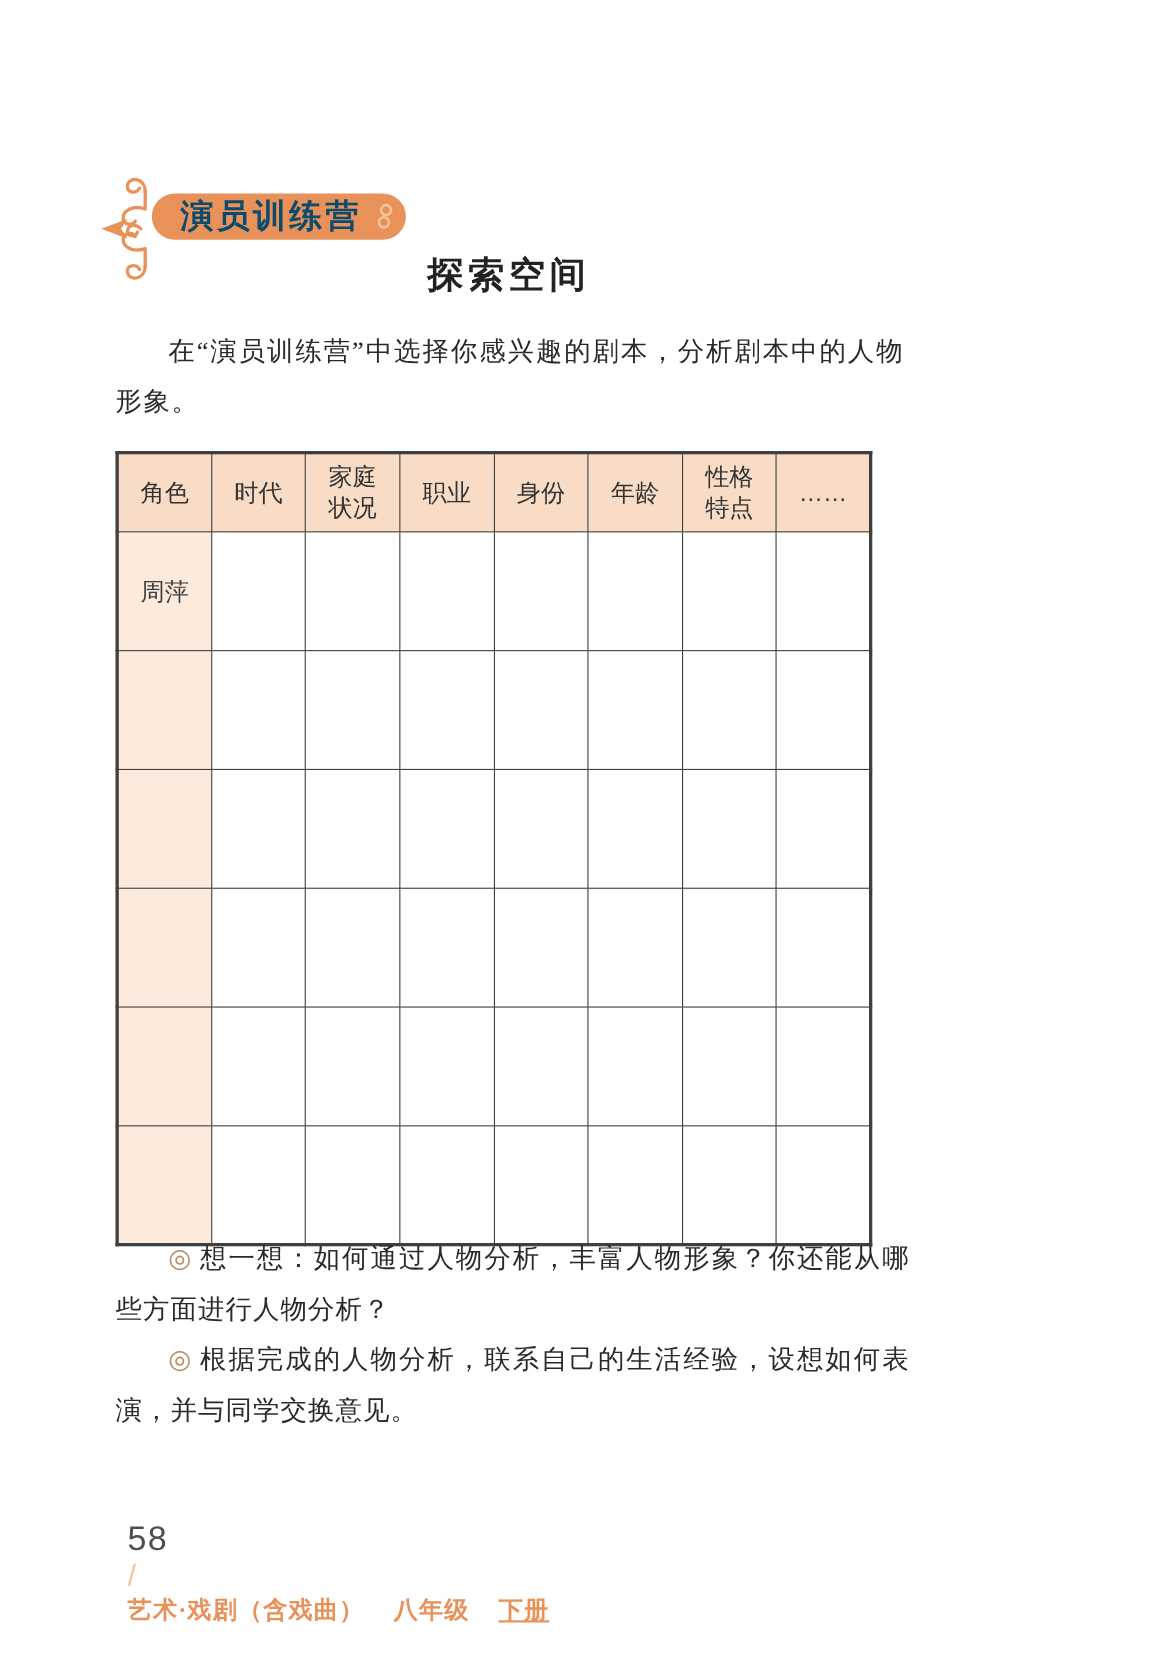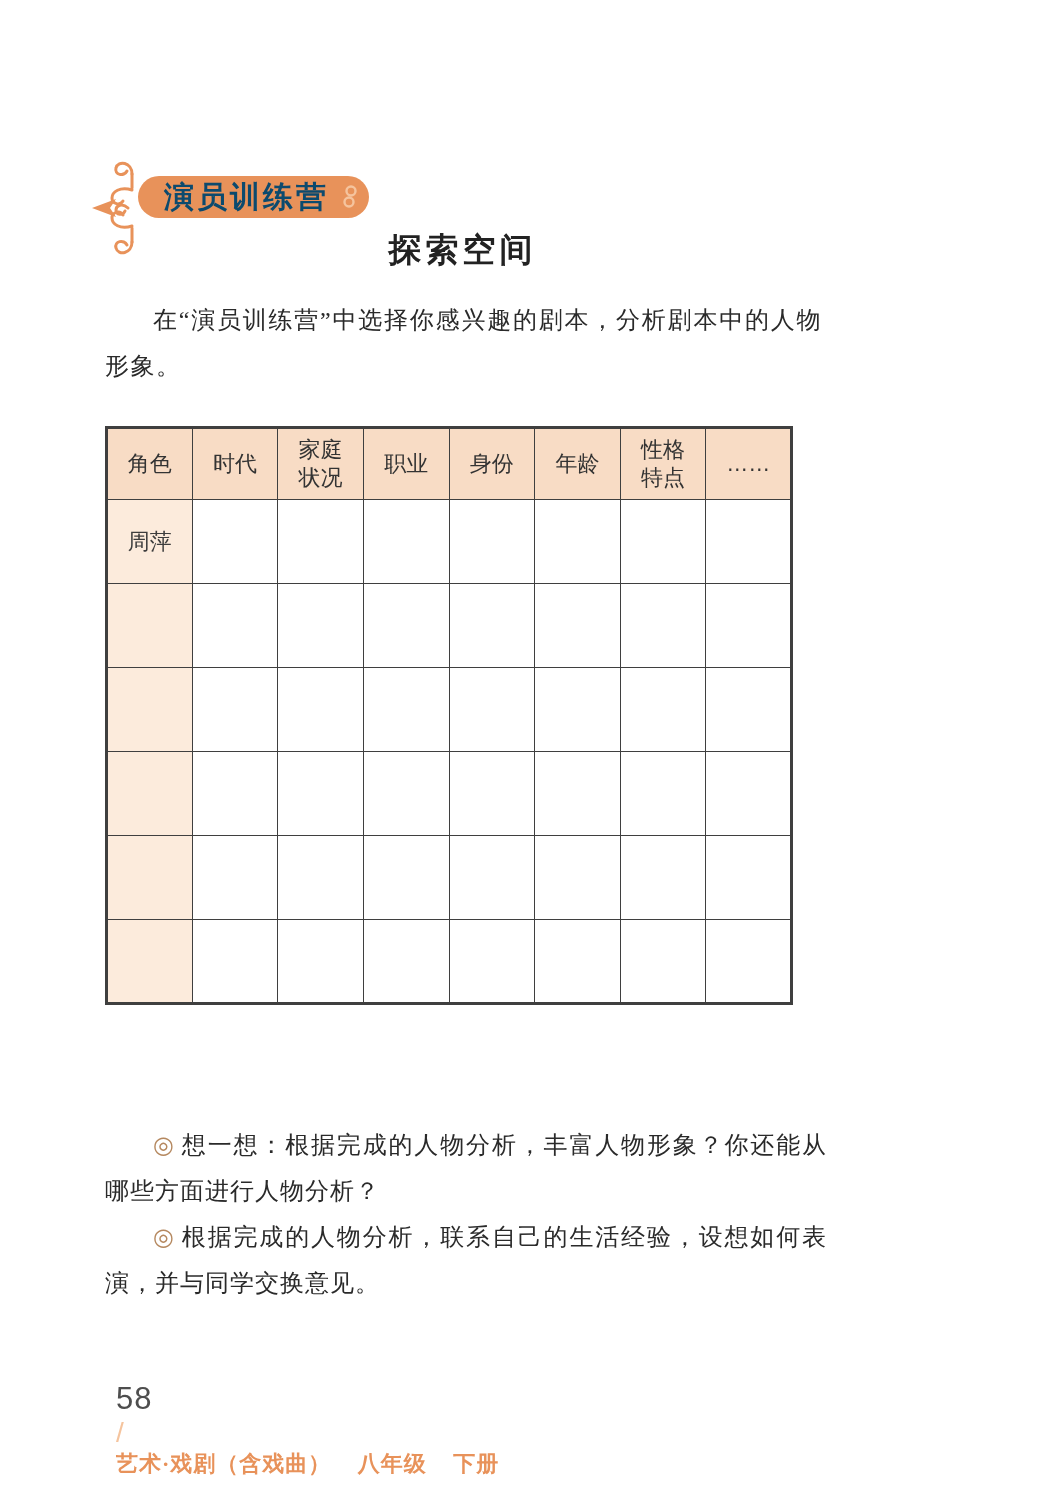--- a/index.html
+++ b/index.html
@@ -44,41 +44,41 @@
   }
   
   .intro{
     position:absolute;left:105px;top:297px;width:717px;
     font-size:24px;line-height:46px;letter-spacing:1.5px;
     text-indent:2em;
     text-align:justify;
   }
   
   table.analysis{
-    position:absolute;left:105px;top:426px;
+    position:absolute;left:105px;top:410px;
     width:688px;
     border-collapse:collapse;
     table-layout:fixed;
     border:3px solid var(--border);
   }
   table.analysis th, table.analysis td{
     border:1.6px solid var(--border);
     text-align:center;vertical-align:middle;
   }
   table.analysis th{
     background:var(--header-bg);
     height:72px;
     font-family:"Liberation Sans","DejaVu Sans",sans-serif;
     font-weight:normal;
     font-size:22px;line-height:28px;
     color:#333333;
     white-space:pre-line;
   }
   table.analysis td{
-    height:84px;
+    height:108px;
     background:#ffffff;
     font-size:22px;color:#3d3d3d;
   }
   table.analysis td.role-col{background:var(--rolecol-bg);}
   
   .bullets{
     position:absolute;left:105px;top:1122px;width:722px;
     font-size:24px;line-height:46px;letter-spacing:1px;
     text-align:justify;
   }
@@ -92,21 +92,21 @@
   .footer .pagenum{
     font-family:"Liberation Sans","DejaVu Sans",sans-serif;
     font-size:31px;color:var(--pagenum);letter-spacing:1px;
   }
   .footer .slash{
     color:var(--accent-light);font-size:28px;margin:0 10px 0 12px;
     font-family:"Liberation Sans","DejaVu Sans",sans-serif;
   }
   .footer .bookline{color:var(--accent);font-weight:bold;font-size:22px;letter-spacing:1px;}
   .footer .bookline span{margin-right:20px;text-align:center;}
-  .footer .bookline span:last-child{margin-right:12px;}
+  .footer .bookline span:last-child{margin-right:12px;text-decoration:underline;}
 </style>
 </head>
 <body>
 
 <div class="page">
 
   <svg class="ornament" viewBox="0 0 62 120" fill="none" stroke="#e8925a" stroke-width="3" stroke-linecap="round">
 
     <path d="M44 26 C44 14 30 12 28 20 C26 27 36 29 39 23"></path>
     <path d="M44 26 C44 33 44 36 44 40"></path>
@@ -208,21 +208,21 @@
           <td></td>
           <td></td>
           <td></td>
           <td></td>
           <td></td>
         </tr>
       </tbody>
   </table>
 
   <div class="bullets">
-    <p><span class="bullet-mark">◎</span><span>想一想：根据完成的人物分析，丰富人物形象？你还能从哪些方面进行人物分析？</span></p>
+    <p><span class="bullet-mark">◎</span><span>想一想：如何通过人物分析，丰富人物形象？你还能从哪些方面进行人物分析？</span></p>
     <p><span class="bullet-mark">◎</span><span>根据完成的人物分析，联系自己的生活经验，设想如何表演，并与同学交换意见。</span></p>
   </div>
 
   <div class="footer">
     <span class="pagenum">58</span>
     <span class="slash">/</span>
     <span class="bookline">
       <span>艺术·戏剧（含戏曲）</span>
       <span>八年级</span>
       <span>下册</span>

